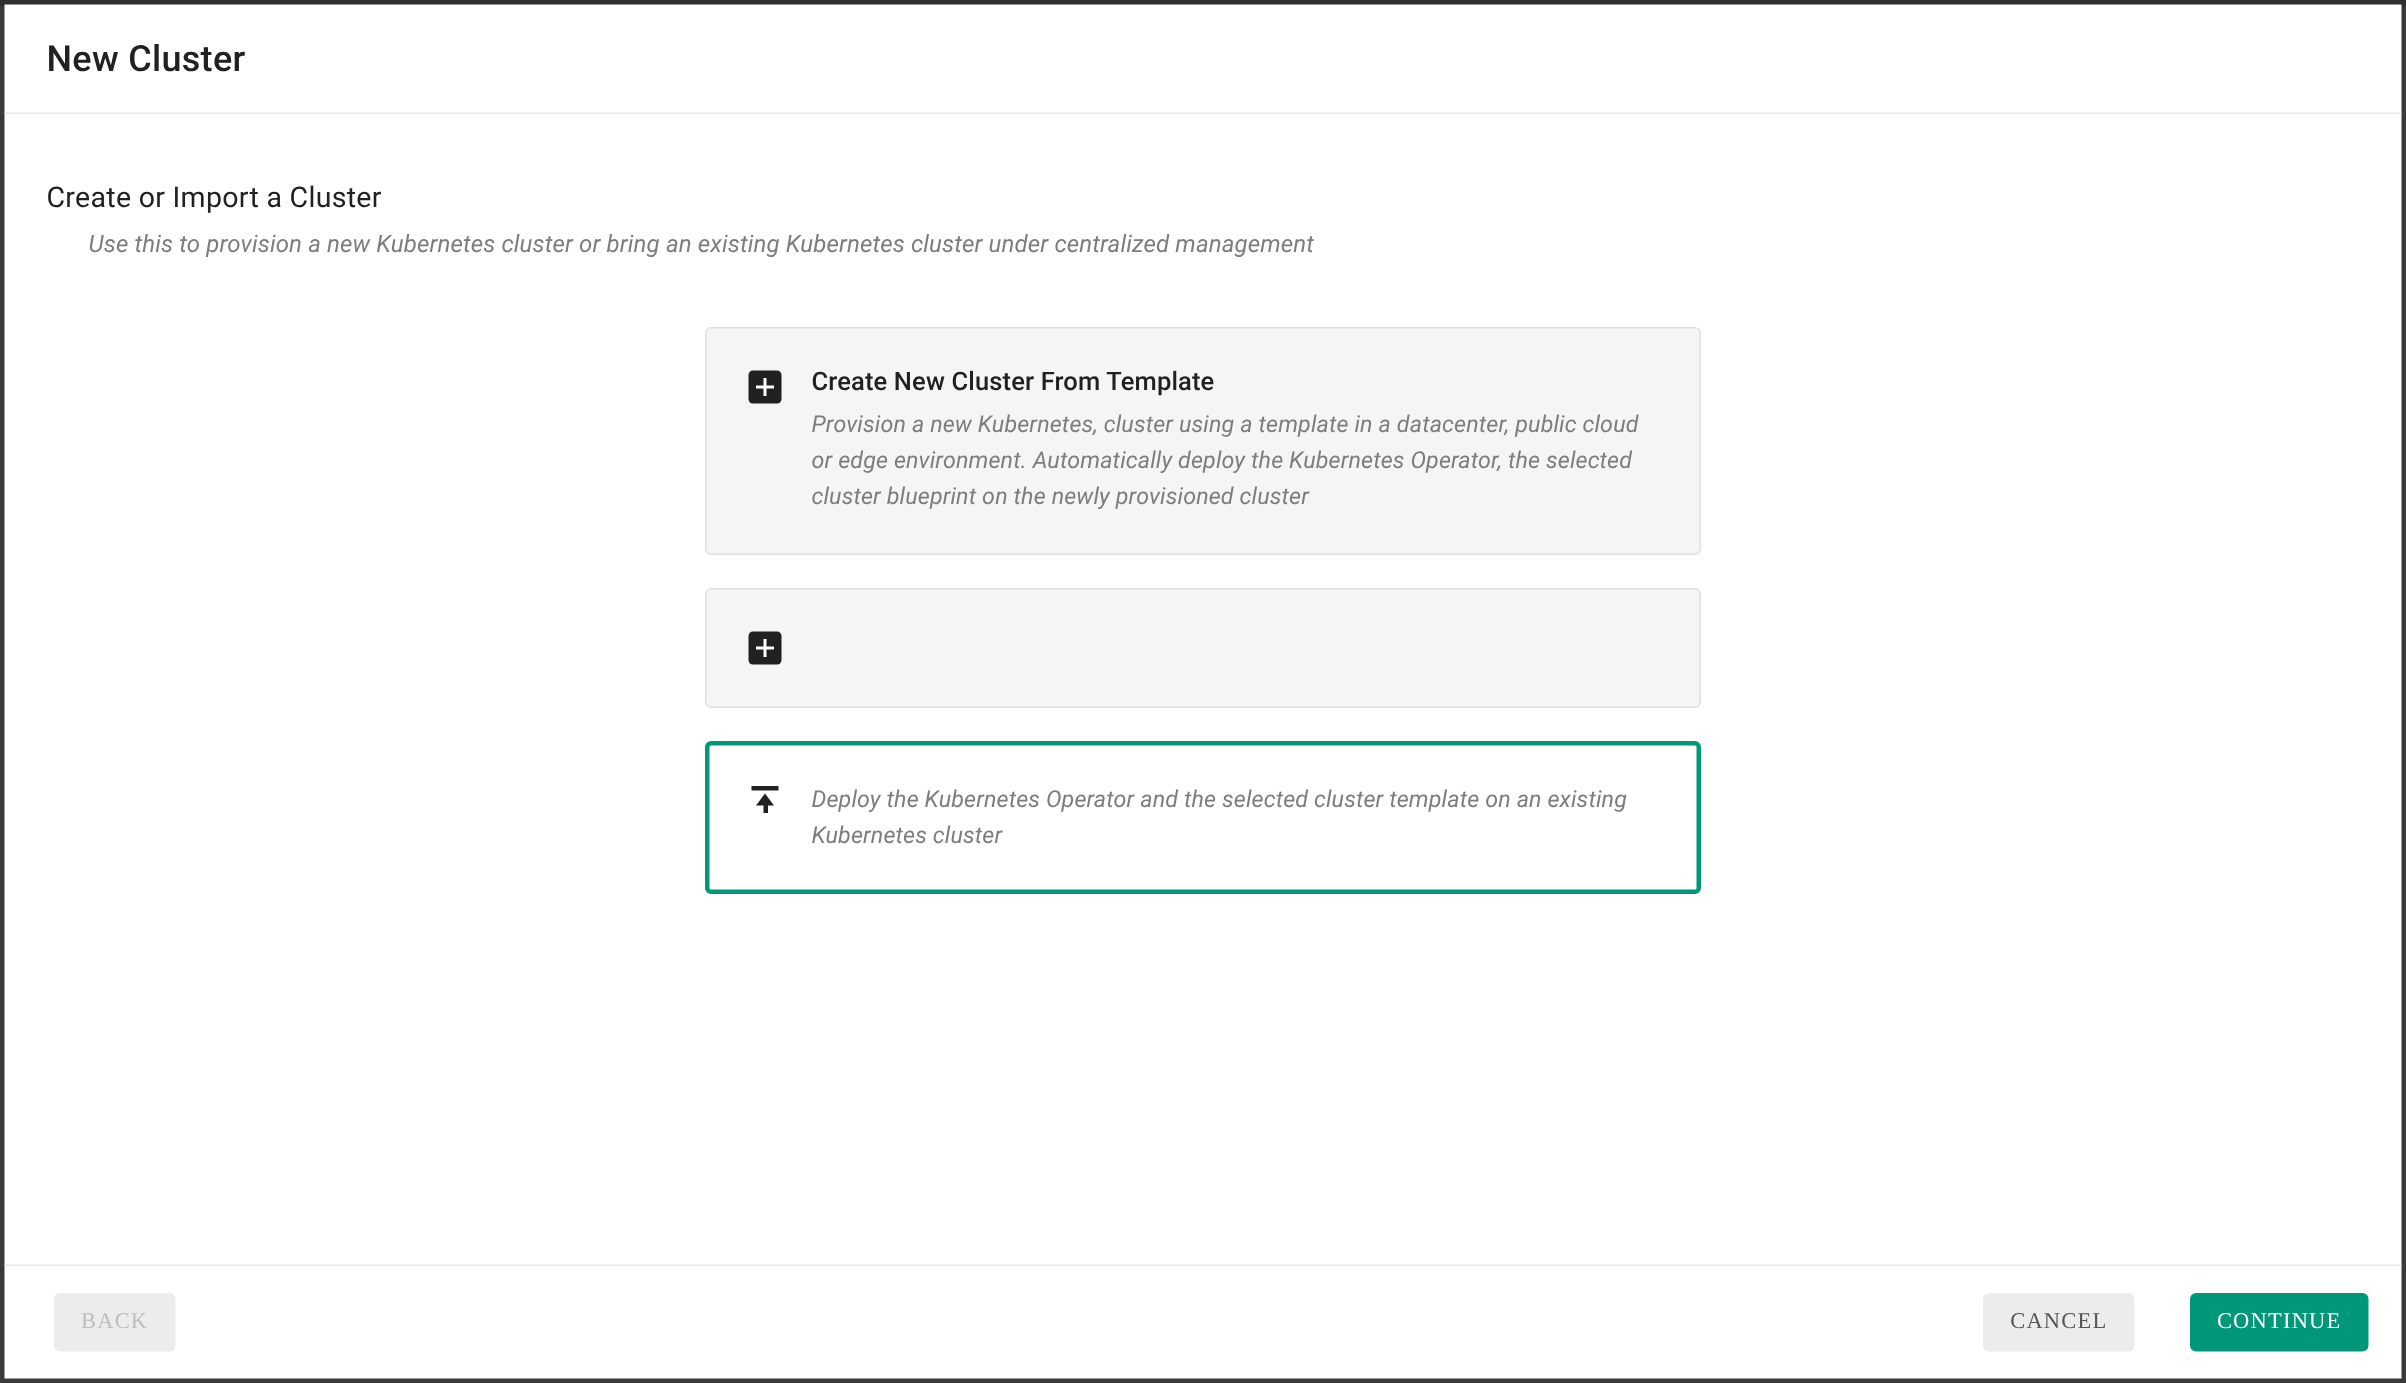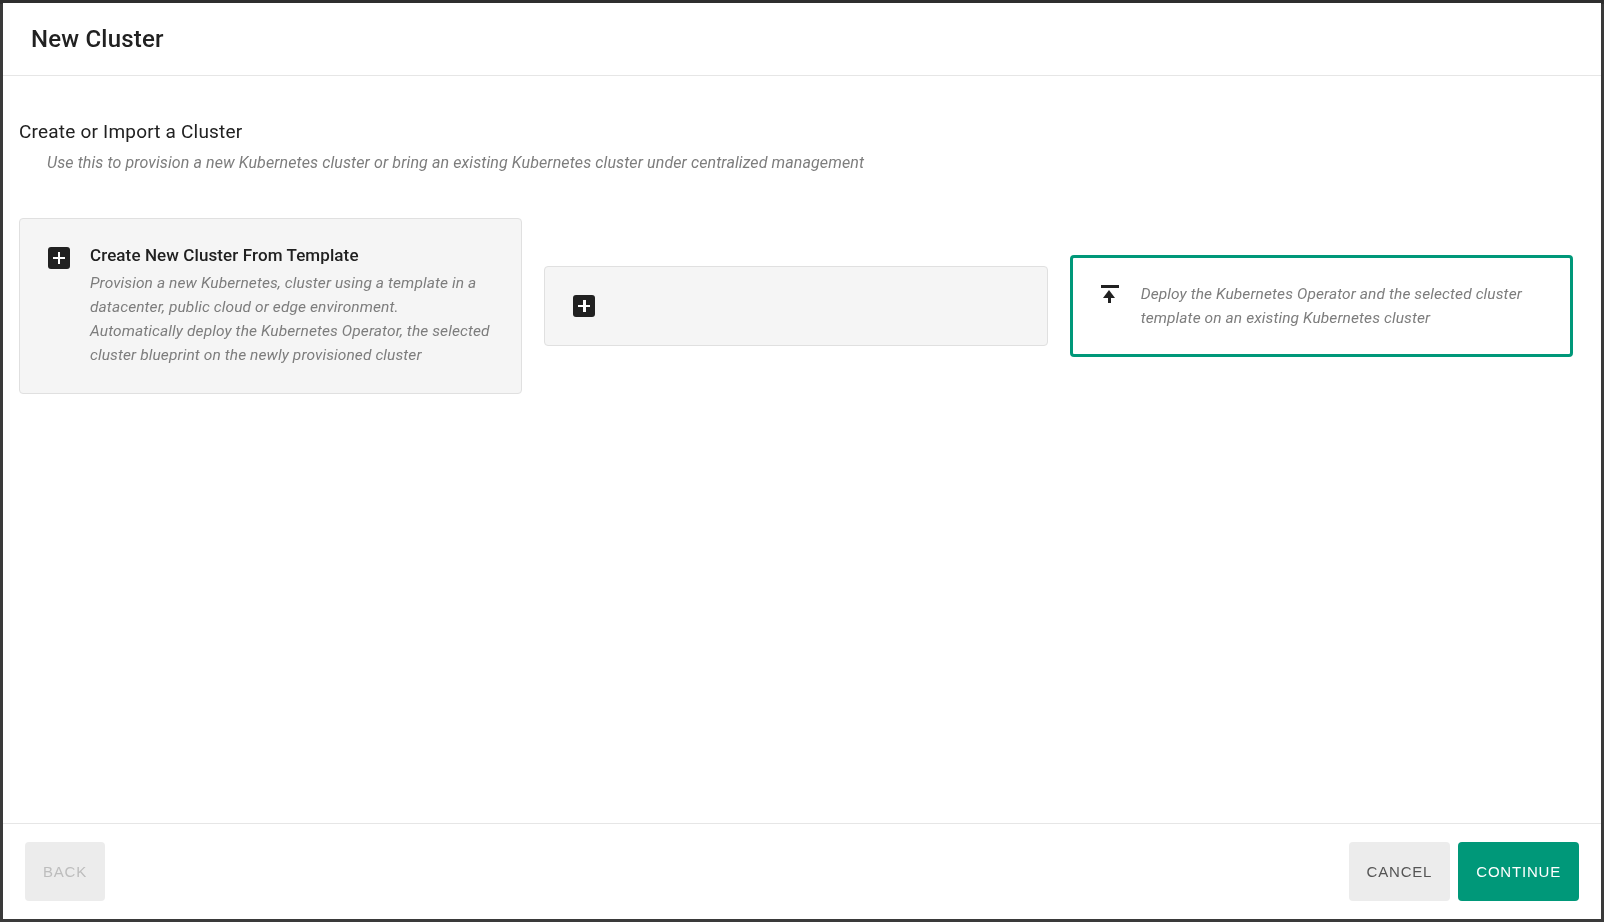--- a/index.html
+++ b/index.html
@@ -36,21 +36,21 @@
 
     .modal-title {
       font-size: 24px;
       font-weight: 500;
       color: #212121;
       letter-spacing: 0.2px;
     }
 
     .modal-body {
       flex: 1;
-      padding: 44px 28px 20px 16px;
+      padding: 44px 28px 20px 28px;
       overflow: auto;
     }
 
     .section-title {
       font-size: 19px;
       font-weight: 400;
       color: #212121;
       margin-bottom: 10px;
       letter-spacing: 0.2px;
     }
@@ -59,21 +59,21 @@
       font-size: 16px;
       font-style: italic;
       color: #7d7d7d;
       letter-spacing: 0.1px;
       margin-left: 28px;
     }
 
     .options-column {
       margin-top: 46px;
       display: flex;
-      flex-direction: row;
+      flex-direction: column;
       align-items: center;
       gap: 22px;
     }
 
     .option-card {
       width: 664px;
       background: #f5f5f5;
       border: 1px solid #e0e0e0;
       border-radius: 4px;
       padding: 26px 28px;
@@ -117,40 +117,41 @@
 
     .modal-footer {
       border-top: 1px solid #e6e6e6;
       padding: 18px 22px;
       display: flex;
       justify-content: space-between;
       align-items: center;
     }
 
     .btn {
-      font-family: Liberation Sans, sans-serif;
+      font-family: Liberation Serif, serif;
       font-size: 15px;
       font-weight: 500;
       letter-spacing: 0.8px;
-      padding: 21px 18px;
+      padding: 11px 18px;
       border: none;
       border-radius: 4px;
       cursor: pointer;
       text-transform: uppercase;
+      margin-left: 11px;
     }
 
     .btn-back {
       background: #ececec;
       color: #bdbdbd;
       cursor: default;
     }
 
     .footer-right {
       display: flex;
-      gap: 8px;
+      gap: 26px;
     }
 
     .btn-cancel {
       background: #ececec;
       color: #555;
     }
 
     .btn-continue {
       background: #009879;
       color: #ffffff;

